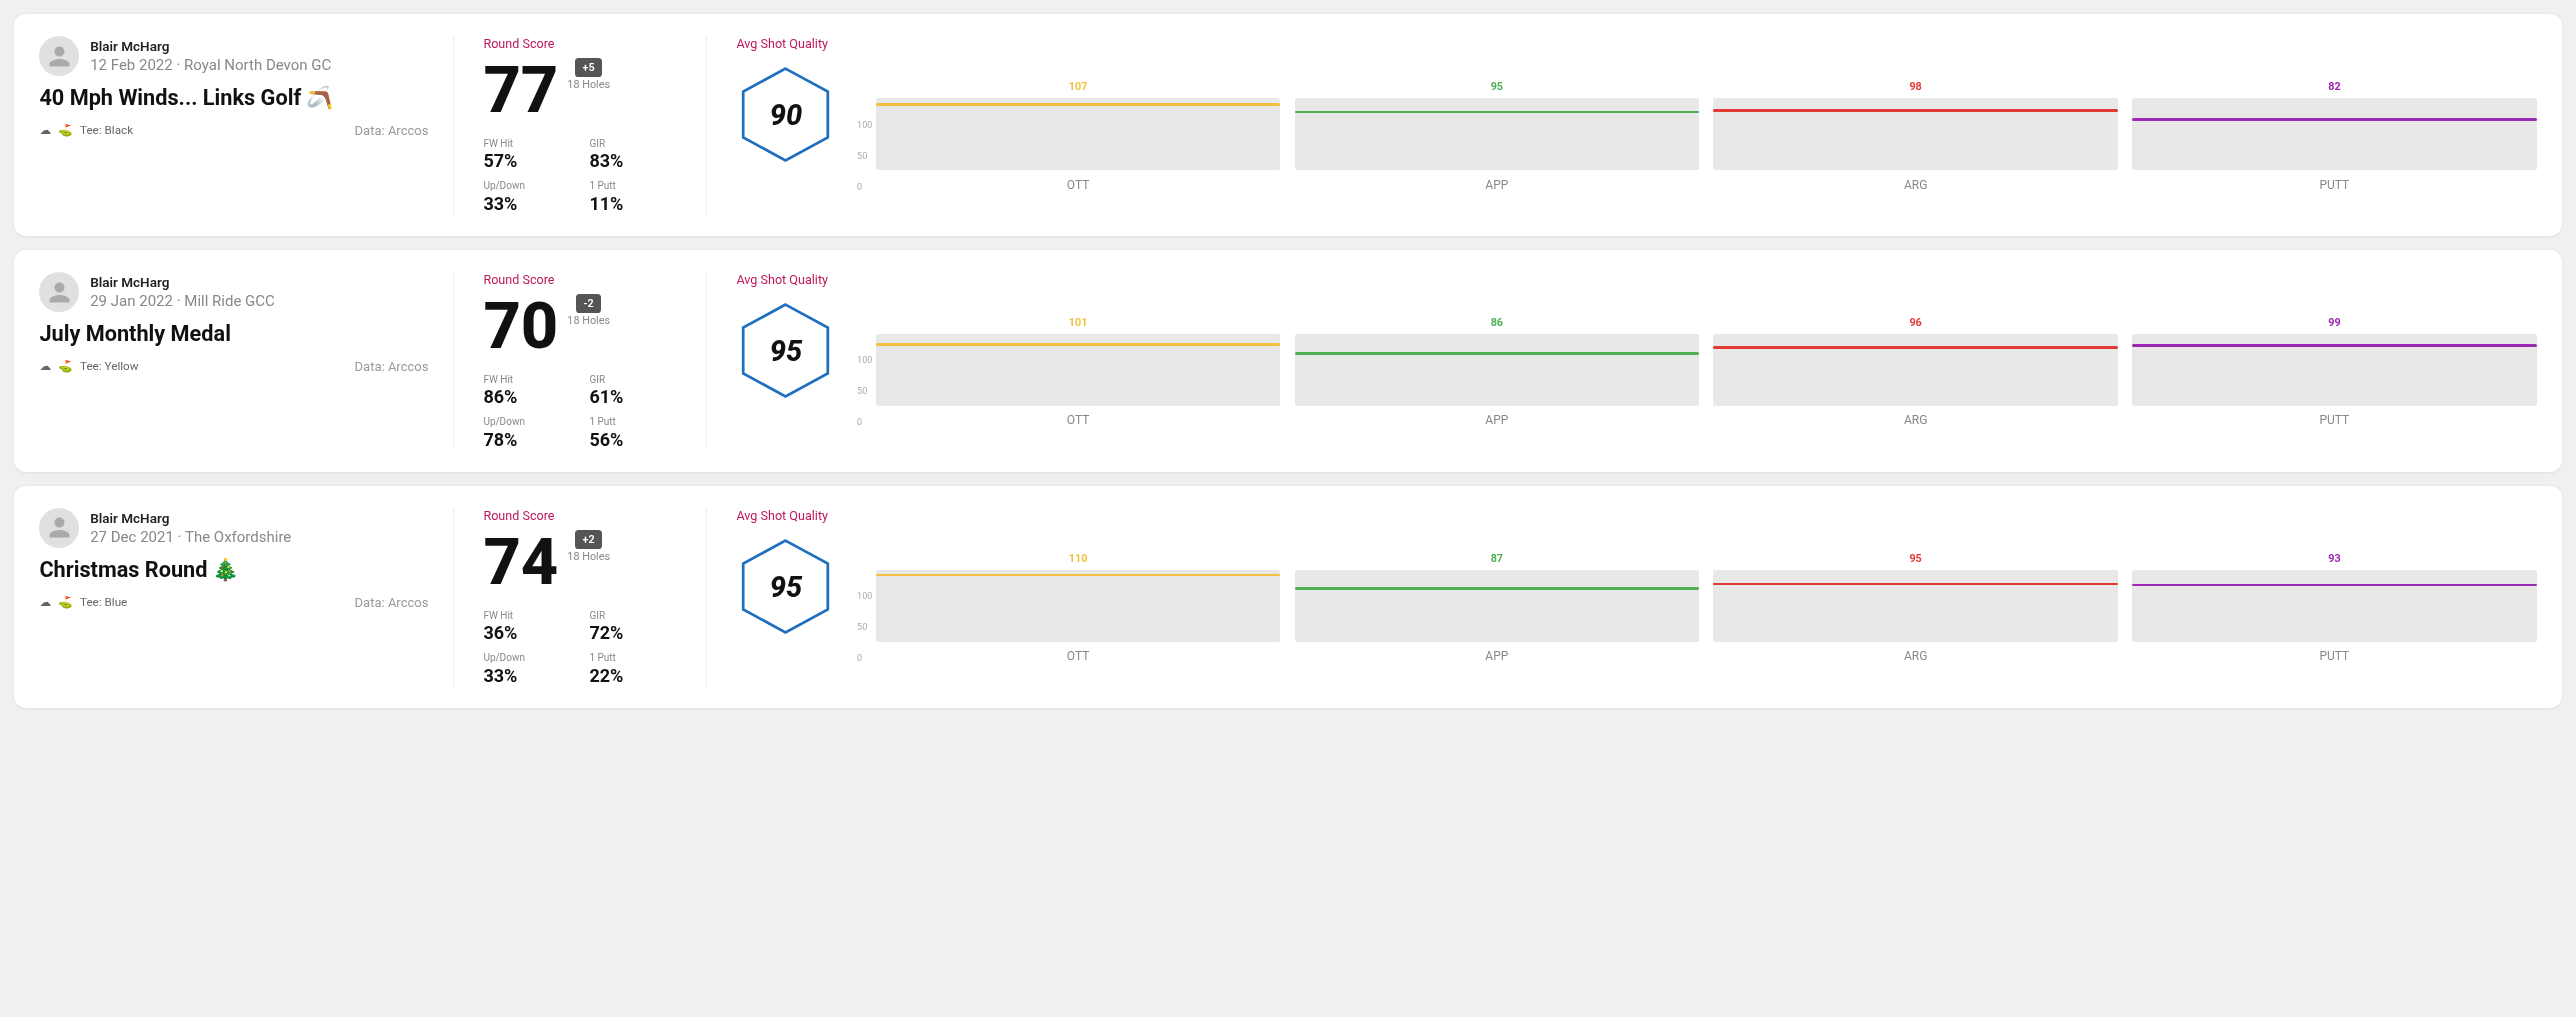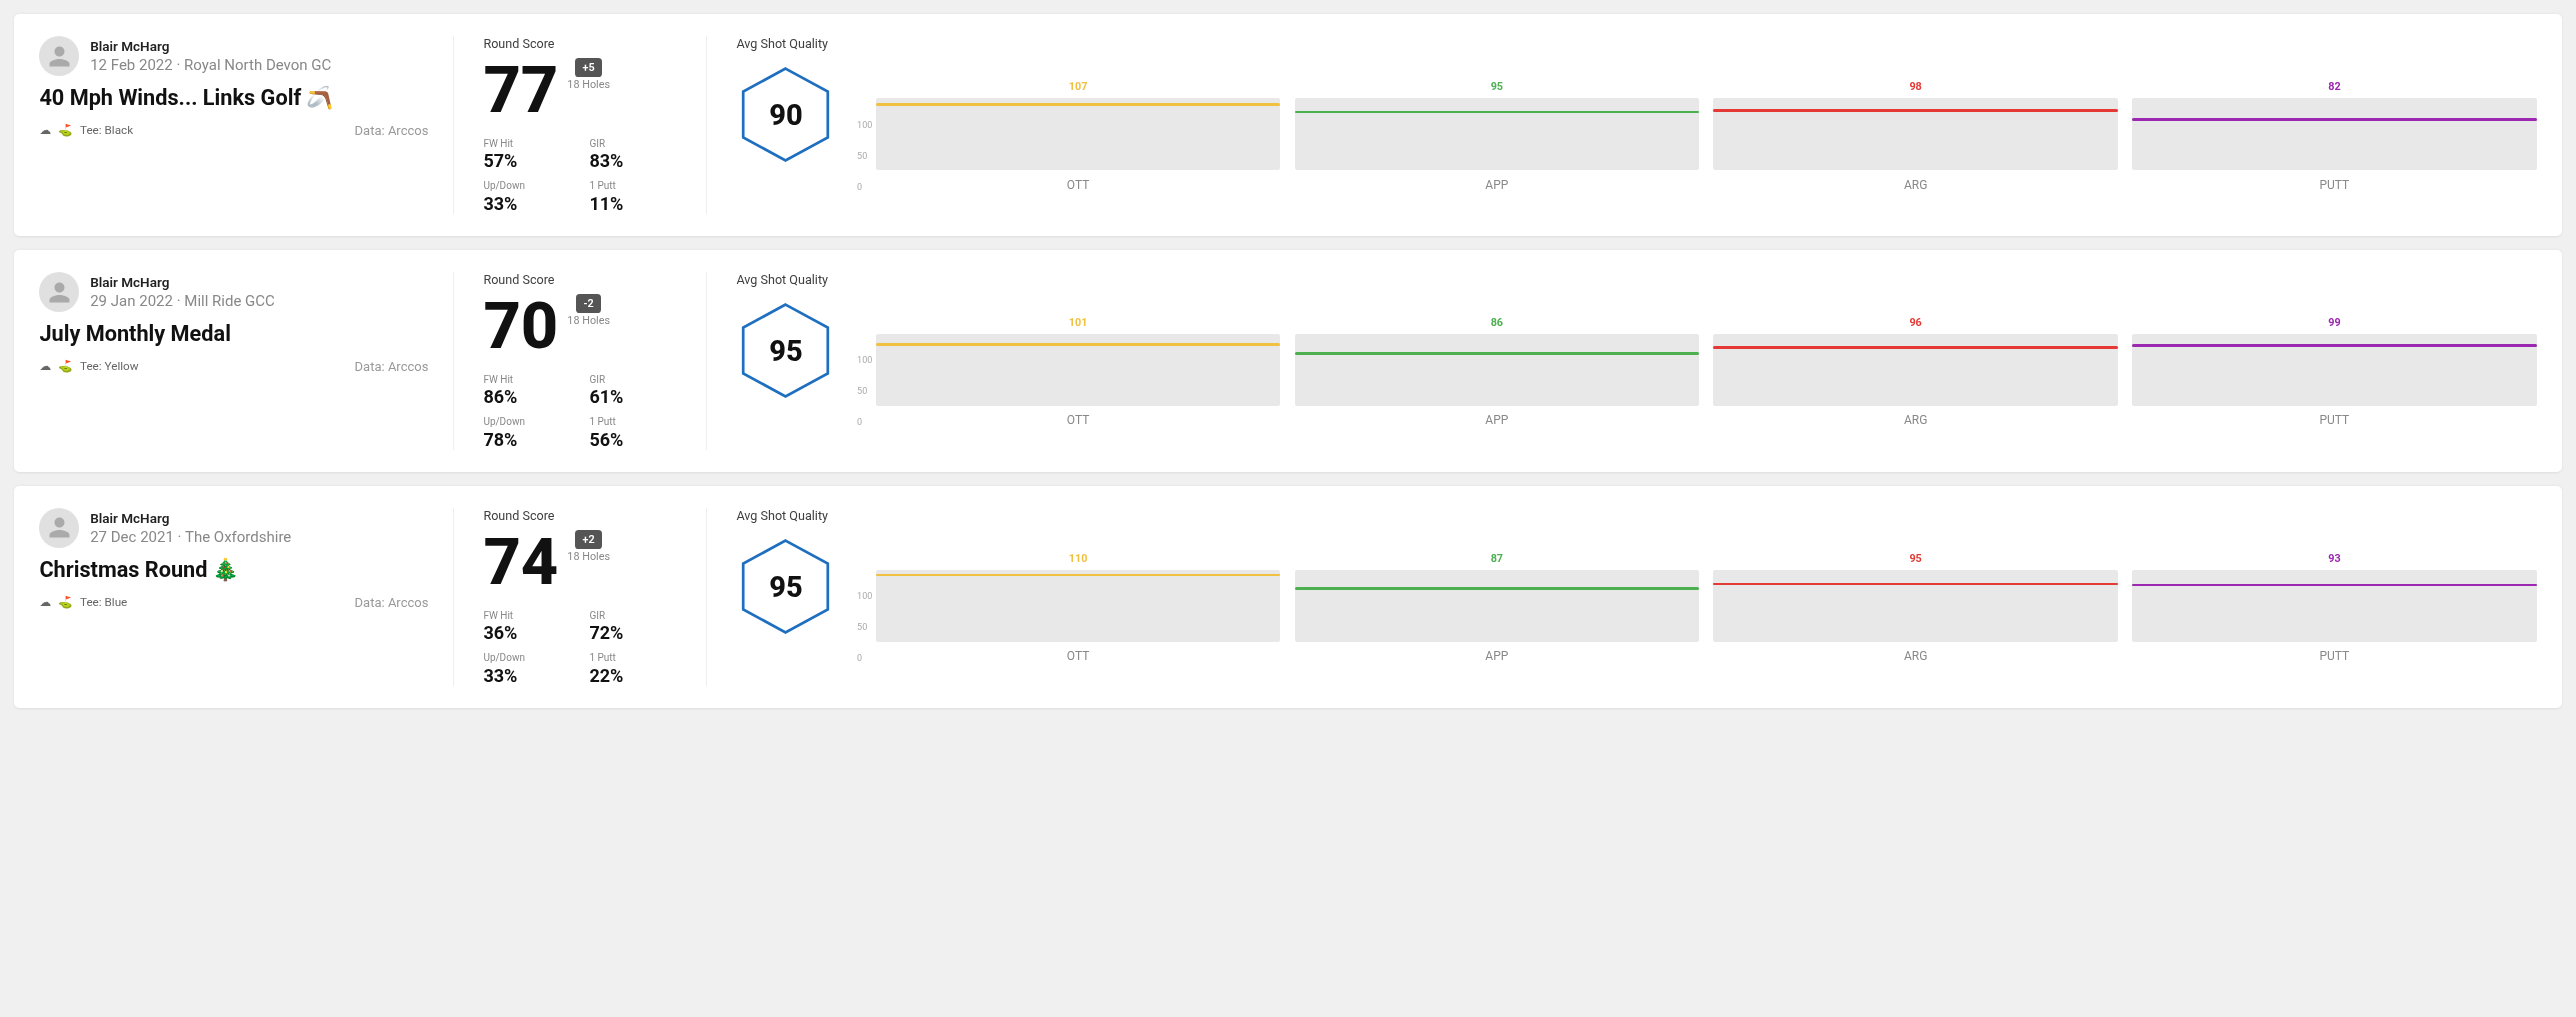--- a/index.html
+++ b/index.html
@@ -4,21 +4,21 @@
   <style>
     * { box-sizing: border-box; margin: 0; padding: 0; }
     body {
       font-family: -apple-system, BlinkMacSystemFont, 'Segoe UI', Roboto, sans-serif;
       background: #f0f0f0;
       padding: 14.4px;
       min-width: 1263px;
     }
     .card {
       background: #fff;
-      border-radius: 5px;
+      border-radius: 12px;
       margin-bottom: 14.4px;
       padding: 21.7px 25px;
       display: flex;
       align-items: stretch;
       gap: 0;
       box-shadow: 0 0.9px 2.7px rgba(0,0,0,0.08);
     }
     .left-section {
       flex: 0 0 415px;
       padding-right: 25px;
@@ -77,21 +77,21 @@
       font-size: 13px;
       color: #999;
     }
     .middle-section {
       flex: 0 0 253px;
       padding: 0 29px;
       border-right: 0.9px solid #eee;
     }
     .section-label {
       font-size: 12.6px;
-      color: #404040;
+      color: #be185d;
       margin-bottom: 7.2px;
     }
     .score-row {
       display: flex;
       align-items: flex-start;
       gap: 9px;
       margin-bottom: 14.4px;
     }
     .score-number {
       font-size: 65px;
@@ -142,20 +142,21 @@
       display: flex;
       gap: 21.7px;
       align-items: flex-start;
     }
     .hexagon-container {
       display: flex;
       align-items: center;
       justify-content: flex-end;
       flex-shrink: 0;
       margin-top: 7.2px;
+      font-style: italic;
     }
     .hexagon {
       position: relative;
       width: 99px;
       height: 99px;
     }
     .hexagon svg {
       width: 99px;
       height: 99px;
     }

